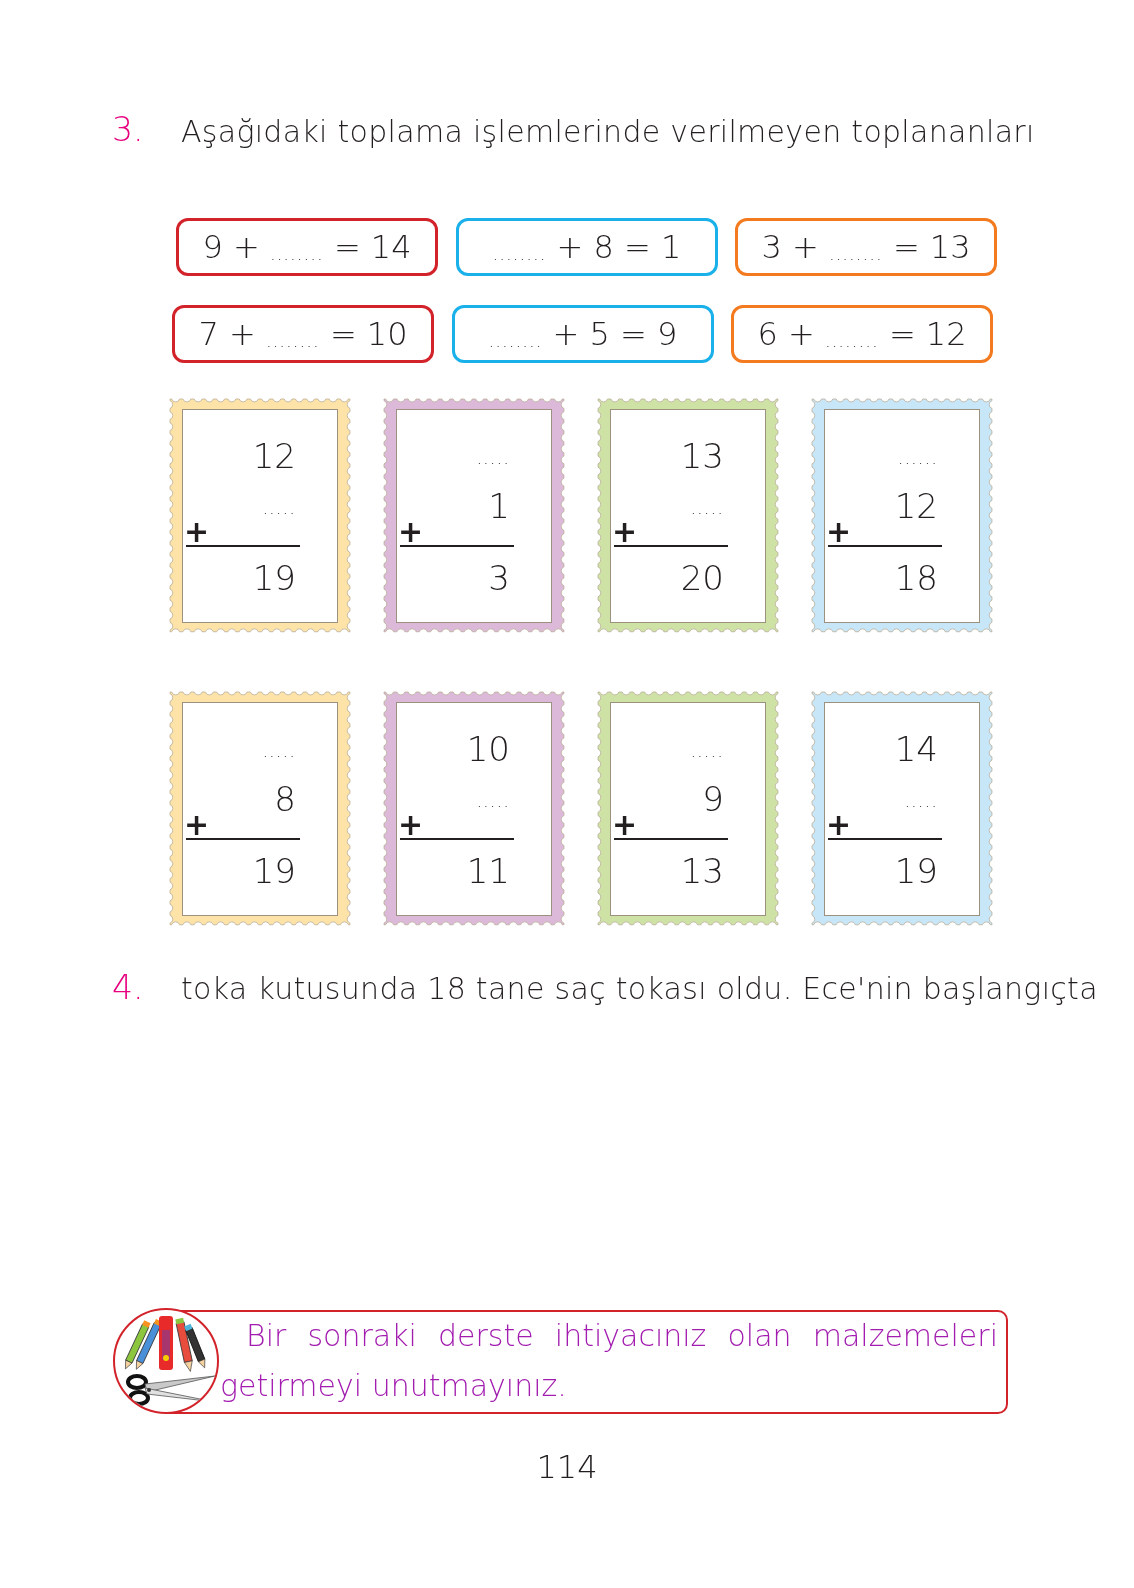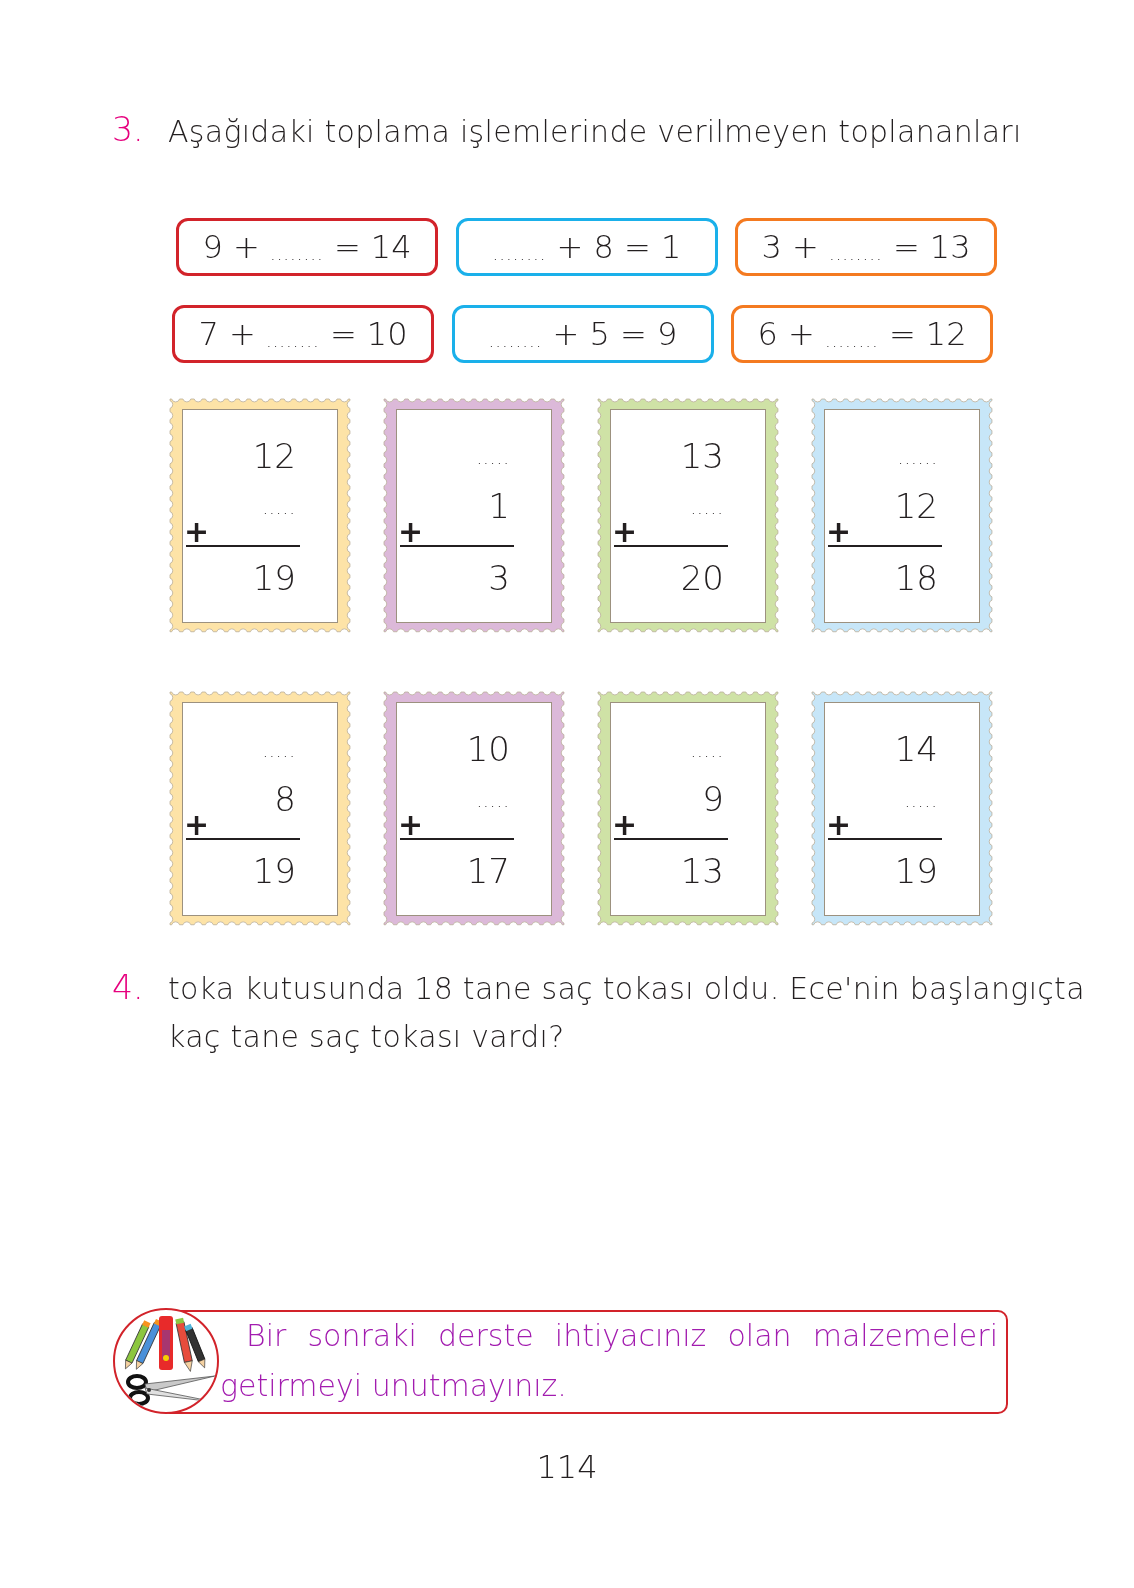--- a/index.html
+++ b/index.html
@@ -3,21 +3,21 @@
 <meta charset="utf-8">
 <style>
   html, body { margin: 0; padding: 0; background: #ffffff; }
   body {
     width: 1134px; height: 1588px; position: relative; overflow: hidden;
     font-family: "DejaVu Sans", sans-serif; color: #231f20;
   }
   .q-num { position: absolute; color: #e6007e; font-size: 33px; font-weight: 300; }
   .q-text { position: absolute; font-size: 30px; line-height: 48px; font-weight: 300; letter-spacing: 0.3px; color: #231f20; }
   .q-text .line { display: block; white-space: nowrap; }
-  .q-text .justified { text-align: justify; text-align-last: justify; }
+  .q-text .justified { text-align: justify; text-align-last: justify; margin-left: 13px; }
 
   .eq-box {
     position: absolute; width: 262px; height: 58px; box-sizing: border-box;
     border: 3px solid; border-radius: 12px;
     display: flex; align-items: center; justify-content: center;
     font-size: 32px; font-weight: 300; color: #231f20; gap: 0;
   }
   .eq-box span { white-space: pre; }
   .eq-box .dots { font-size: 18px; letter-spacing: 1px; position: relative; top: 6px; }
   .red { border-color: #d2232a; }
@@ -185,21 +185,21 @@
   </div>
     <div class="stamp" style="left: 382px; top: 690px;">
     <svg class="frame" width="184" height="238">
         <path d="M0,0 L1.7249999999999999,0 A4.2,4.2 0 0 0 9.775,0 L13.225,0 A4.2,4.2 0 0 0 21.275,0 L24.725,0 A4.2,4.2 0 0 0 32.775,0 L36.225,0 A4.2,4.2 0 0 0 44.275,0 L47.725,0 A4.2,4.2 0 0 0 55.775,0 L59.225,0 A4.2,4.2 0 0 0 67.275,0 L70.725,0 A4.2,4.2 0 0 0 78.775,0 L82.225,0 A4.2,4.2 0 0 0 90.275,0 L93.725,0 A4.2,4.2 0 0 0 101.775,0 L105.225,0 A4.2,4.2 0 0 0 113.275,0 L116.725,0 A4.2,4.2 0 0 0 124.775,0 L128.225,0 A4.2,4.2 0 0 0 136.275,0 L139.725,0 A4.2,4.2 0 0 0 147.775,0 L151.225,0 A4.2,4.2 0 0 0 159.275,0 L162.725,0 A4.2,4.2 0 0 0 170.775,0 L174.225,0 A4.2,4.2 0 0 0 182.275,0 L184,0 L184,1.7 A4.2,4.2 0 0 0 184,9.633333333333333 L184,13.033333333333333 A4.2,4.2 0 0 0 184,20.96666666666667 L184,24.366666666666667 A4.2,4.2 0 0 0 184,32.3 L184,35.7 A4.2,4.2 0 0 0 184,43.63333333333333 L184,47.03333333333334 A4.2,4.2 0 0 0 184,54.96666666666667 L184,58.366666666666674 A4.2,4.2 0 0 0 184,66.30000000000001 L184,69.7 A4.2,4.2 0 0 0 184,77.63333333333333 L184,81.03333333333335 A4.2,4.2 0 0 0 184,88.96666666666667 L184,92.36666666666667 A4.2,4.2 0 0 0 184,100.30000000000001 L184,103.7 A4.2,4.2 0 0 0 184,111.63333333333333 L184,115.03333333333335 A4.2,4.2 0 0 0 184,122.96666666666667 L184,126.36666666666667 A4.2,4.2 0 0 0 184,134.3 L184,137.7 A4.2,4.2 0 0 0 184,145.63333333333333 L184,149.03333333333333 A4.2,4.2 0 0 0 184,156.96666666666667 L184,160.36666666666667 A4.2,4.2 0 0 0 184,168.3 L184,171.7 A4.2,4.2 0 0 0 184,179.63333333333333 L184,183.03333333333333 A4.2,4.2 0 0 0 184,190.96666666666667 L184,194.36666666666667 A4.2,4.2 0 0 0 184,202.3 L184,205.7 A4.2,4.2 0 0 0 184,213.63333333333333 L184,217.03333333333333 A4.2,4.2 0 0 0 184,224.96666666666667 L184,228.36666666666667 A4.2,4.2 0 0 0 184,236.3 L184,238 L182.275,238 A4.2,4.2 0 0 0 174.225,238 L170.775,238 A4.2,4.2 0 0 0 162.725,238 L159.275,238 A4.2,4.2 0 0 0 151.225,238 L147.775,238 A4.2,4.2 0 0 0 139.725,238 L136.275,238 A4.2,4.2 0 0 0 128.225,238 L124.775,238 A4.2,4.2 0 0 0 116.725,238 L113.275,238 A4.2,4.2 0 0 0 105.225,238 L101.775,238 A4.2,4.2 0 0 0 93.725,238 L90.275,238 A4.2,4.2 0 0 0 82.225,238 L78.775,238 A4.2,4.2 0 0 0 70.725,238 L67.275,238 A4.2,4.2 0 0 0 59.225,238 L55.775,238 A4.2,4.2 0 0 0 47.725,238 L44.275,238 A4.2,4.2 0 0 0 36.225,238 L32.775,238 A4.2,4.2 0 0 0 24.725,238 L21.275,238 A4.2,4.2 0 0 0 13.225,238 L9.775,238 A4.2,4.2 0 0 0 1.7249999999999999,238 L0,238 L0,236.3 A4.2,4.2 0 0 0 0,228.36666666666667 L0,224.96666666666667 A4.2,4.2 0 0 0 0,217.03333333333333 L0,213.63333333333333 A4.2,4.2 0 0 0 0,205.7 L0,202.3 A4.2,4.2 0 0 0 0,194.36666666666667 L0,190.96666666666667 A4.2,4.2 0 0 0 0,183.03333333333333 L0,179.63333333333333 A4.2,4.2 0 0 0 0,171.7 L0,168.3 A4.2,4.2 0 0 0 0,160.36666666666667 L0,156.96666666666667 A4.2,4.2 0 0 0 0,149.03333333333333 L0,145.63333333333333 A4.2,4.2 0 0 0 0,137.7 L0,134.3 A4.2,4.2 0 0 0 0,126.36666666666667 L0,122.96666666666667 A4.2,4.2 0 0 0 0,115.03333333333335 L0,111.63333333333333 A4.2,4.2 0 0 0 0,103.7 L0,100.30000000000001 A4.2,4.2 0 0 0 0,92.36666666666667 L0,88.96666666666667 A4.2,4.2 0 0 0 0,81.03333333333335 L0,77.63333333333333 A4.2,4.2 0 0 0 0,69.7 L0,66.30000000000001 A4.2,4.2 0 0 0 0,58.366666666666674 L0,54.96666666666667 A4.2,4.2 0 0 0 0,47.03333333333334 L0,43.63333333333333 A4.2,4.2 0 0 0 0,35.7 L0,32.3 A4.2,4.2 0 0 0 0,24.366666666666667 L0,20.96666666666667 A4.2,4.2 0 0 0 0,13.033333333333333 L0,9.633333333333333 A4.2,4.2 0 0 0 0,1.7 Z" fill="#dcb9d9" stroke="#b9ad98" stroke-width="0.8" transform="translate(2,2) scale(0.978)"></path>
       </svg>
     <div class="inner"></div>
     <div class="row r-top" style="top: 42px;">10</div>
     <div class="row r-mid dots" style="top: 102px;">.....</div>
     <div class="plus" style="top:120px;">+</div>
     <div class="bar" style="top:148px;"></div>
-    <div class="row r-sum" style="top:164px;">17</div>
+    <div class="row r-sum" style="top:164px;">11</div>
   </div>
     <div class="stamp" style="left: 596px; top: 690px;">
     <svg class="frame" width="184" height="238">
         <path d="M0,0 L1.7249999999999999,0 A4.2,4.2 0 0 0 9.775,0 L13.225,0 A4.2,4.2 0 0 0 21.275,0 L24.725,0 A4.2,4.2 0 0 0 32.775,0 L36.225,0 A4.2,4.2 0 0 0 44.275,0 L47.725,0 A4.2,4.2 0 0 0 55.775,0 L59.225,0 A4.2,4.2 0 0 0 67.275,0 L70.725,0 A4.2,4.2 0 0 0 78.775,0 L82.225,0 A4.2,4.2 0 0 0 90.275,0 L93.725,0 A4.2,4.2 0 0 0 101.775,0 L105.225,0 A4.2,4.2 0 0 0 113.275,0 L116.725,0 A4.2,4.2 0 0 0 124.775,0 L128.225,0 A4.2,4.2 0 0 0 136.275,0 L139.725,0 A4.2,4.2 0 0 0 147.775,0 L151.225,0 A4.2,4.2 0 0 0 159.275,0 L162.725,0 A4.2,4.2 0 0 0 170.775,0 L174.225,0 A4.2,4.2 0 0 0 182.275,0 L184,0 L184,1.7 A4.2,4.2 0 0 0 184,9.633333333333333 L184,13.033333333333333 A4.2,4.2 0 0 0 184,20.96666666666667 L184,24.366666666666667 A4.2,4.2 0 0 0 184,32.3 L184,35.7 A4.2,4.2 0 0 0 184,43.63333333333333 L184,47.03333333333334 A4.2,4.2 0 0 0 184,54.96666666666667 L184,58.366666666666674 A4.2,4.2 0 0 0 184,66.30000000000001 L184,69.7 A4.2,4.2 0 0 0 184,77.63333333333333 L184,81.03333333333335 A4.2,4.2 0 0 0 184,88.96666666666667 L184,92.36666666666667 A4.2,4.2 0 0 0 184,100.30000000000001 L184,103.7 A4.2,4.2 0 0 0 184,111.63333333333333 L184,115.03333333333335 A4.2,4.2 0 0 0 184,122.96666666666667 L184,126.36666666666667 A4.2,4.2 0 0 0 184,134.3 L184,137.7 A4.2,4.2 0 0 0 184,145.63333333333333 L184,149.03333333333333 A4.2,4.2 0 0 0 184,156.96666666666667 L184,160.36666666666667 A4.2,4.2 0 0 0 184,168.3 L184,171.7 A4.2,4.2 0 0 0 184,179.63333333333333 L184,183.03333333333333 A4.2,4.2 0 0 0 184,190.96666666666667 L184,194.36666666666667 A4.2,4.2 0 0 0 184,202.3 L184,205.7 A4.2,4.2 0 0 0 184,213.63333333333333 L184,217.03333333333333 A4.2,4.2 0 0 0 184,224.96666666666667 L184,228.36666666666667 A4.2,4.2 0 0 0 184,236.3 L184,238 L182.275,238 A4.2,4.2 0 0 0 174.225,238 L170.775,238 A4.2,4.2 0 0 0 162.725,238 L159.275,238 A4.2,4.2 0 0 0 151.225,238 L147.775,238 A4.2,4.2 0 0 0 139.725,238 L136.275,238 A4.2,4.2 0 0 0 128.225,238 L124.775,238 A4.2,4.2 0 0 0 116.725,238 L113.275,238 A4.2,4.2 0 0 0 105.225,238 L101.775,238 A4.2,4.2 0 0 0 93.725,238 L90.275,238 A4.2,4.2 0 0 0 82.225,238 L78.775,238 A4.2,4.2 0 0 0 70.725,238 L67.275,238 A4.2,4.2 0 0 0 59.225,238 L55.775,238 A4.2,4.2 0 0 0 47.725,238 L44.275,238 A4.2,4.2 0 0 0 36.225,238 L32.775,238 A4.2,4.2 0 0 0 24.725,238 L21.275,238 A4.2,4.2 0 0 0 13.225,238 L9.775,238 A4.2,4.2 0 0 0 1.7249999999999999,238 L0,238 L0,236.3 A4.2,4.2 0 0 0 0,228.36666666666667 L0,224.96666666666667 A4.2,4.2 0 0 0 0,217.03333333333333 L0,213.63333333333333 A4.2,4.2 0 0 0 0,205.7 L0,202.3 A4.2,4.2 0 0 0 0,194.36666666666667 L0,190.96666666666667 A4.2,4.2 0 0 0 0,183.03333333333333 L0,179.63333333333333 A4.2,4.2 0 0 0 0,171.7 L0,168.3 A4.2,4.2 0 0 0 0,160.36666666666667 L0,156.96666666666667 A4.2,4.2 0 0 0 0,149.03333333333333 L0,145.63333333333333 A4.2,4.2 0 0 0 0,137.7 L0,134.3 A4.2,4.2 0 0 0 0,126.36666666666667 L0,122.96666666666667 A4.2,4.2 0 0 0 0,115.03333333333335 L0,111.63333333333333 A4.2,4.2 0 0 0 0,103.7 L0,100.30000000000001 A4.2,4.2 0 0 0 0,92.36666666666667 L0,88.96666666666667 A4.2,4.2 0 0 0 0,81.03333333333335 L0,77.63333333333333 A4.2,4.2 0 0 0 0,69.7 L0,66.30000000000001 A4.2,4.2 0 0 0 0,58.366666666666674 L0,54.96666666666667 A4.2,4.2 0 0 0 0,47.03333333333334 L0,43.63333333333333 A4.2,4.2 0 0 0 0,35.7 L0,32.3 A4.2,4.2 0 0 0 0,24.366666666666667 L0,20.96666666666667 A4.2,4.2 0 0 0 0,13.033333333333333 L0,9.633333333333333 A4.2,4.2 0 0 0 0,1.7 Z" fill="#cfe2a6" stroke="#b9ad98" stroke-width="0.8" transform="translate(2,2) scale(0.978)"></path>
       </svg>
     <div class="inner"></div>
     <div class="row r-top dots" style="top: 52px;">.....</div>
     <div class="row r-mid" style="top: 92px;">9</div>
     <div class="plus" style="top:120px;">+</div>
     <div class="bar" style="top:148px;"></div>
@@ -214,21 +214,20 @@
     <div class="row r-mid dots" style="top: 102px;">.....</div>
     <div class="plus" style="top:120px;">+</div>
     <div class="bar" style="top:148px;"></div>
     <div class="row r-sum" style="top:164px;">19</div>
   </div>
   </div>
 
 <div class="q-num" style="left:112px; top:968px;">4.</div>
 <div class="q-text" style="left:168px; top:965px; width:840px;">
   <span class="line justified" style="width:838px;">toka kutusunda 18 tane saç tokası oldu. Ece'nin başlangıçta</span>
-  <span class="line">kaç tane saç tokası vardı?</span>
 </div>
 
 <div class="reminder"></div>
 <div class="reminder-icon">
   <svg width="102" height="102" viewBox="0 0 102 102">
 
     <g transform="rotate(25 22 40)">
       <rect x="16" y="14" width="7" height="40" fill="#8cc63f" stroke="#333" stroke-width="0.8"></rect>
       <rect x="16" y="10" width="7" height="5" fill="#f7931e"></rect>
       <polygon points="16,54 23,54 19.5,62" fill="#f4d1a1" stroke="#333" stroke-width="0.6"></polygon>

